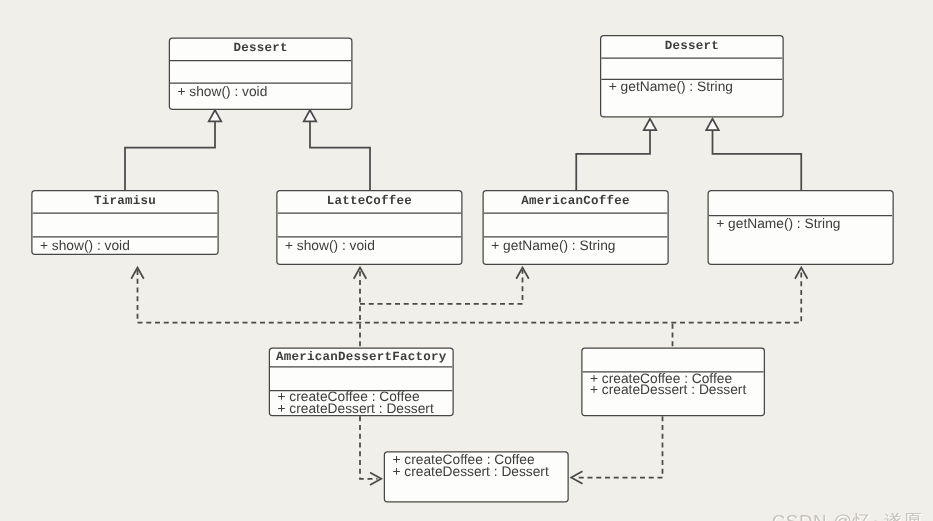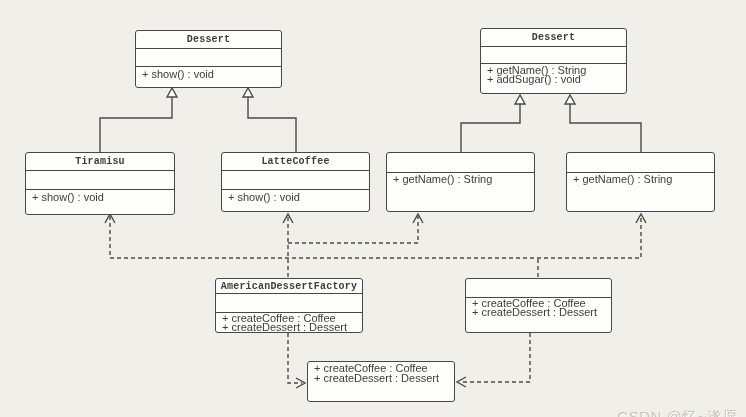--- a/index.html
+++ b/index.html
@@ -98,41 +98,41 @@
     <div class="uml-methods">
       <div>+ show() : void</div>
     </div>
   </div>
 
   <div class="uml-box" style="left:480px;top:28px;width:147px;height:66px">
     <div class="uml-title" style="height:16.5px">Dessert</div>
     <div class="uml-attrs" style="height:16.5px"></div>
     <div class="uml-methods" style="line-height:9.3px;padding-top:1.5px">
       <div>+ getName() : String</div>
-      <div>+ addSugar() : void</div>
     </div>
   </div>
 
-  <div class="uml-box" style="left:25px;top:152px;width:150px;height:63px">
+  <div class="uml-box" style="left:25px;top:152px;width:150px;height:52px">
     <div class="uml-title" style="height:16.5px">Tiramisu</div>
     <div class="uml-attrs" style="height:18.5px"></div>
     <div class="uml-methods">
       <div>+ show() : void</div>
     </div>
   </div>
 
   <div class="uml-box" style="left:221px;top:152px;width:149px;height:60px">
     <div class="uml-title" style="height:16.5px">LatteCoffee</div>
     <div class="uml-attrs" style="height:18.5px"></div>
     <div class="uml-methods">
       <div>+ show() : void</div>
     </div>
   </div>
 
   <div class="uml-box" style="left:386px;top:152px;width:149px;height:60px">
+    <div class="uml-title" style="height:16.5px">AmericanCoffee</div>
     <div class="uml-attrs" style="height:18.5px"></div>
     <div class="uml-methods">
       <div>+ getName() : String</div>
     </div>
   </div>
 
   <div class="uml-box" style="left:566px;top:152px;width:149px;height:60px">
     <div class="uml-attrs" style="height:18.5px"></div>
     <div class="uml-methods">
       <div>+ getName() : String</div>

